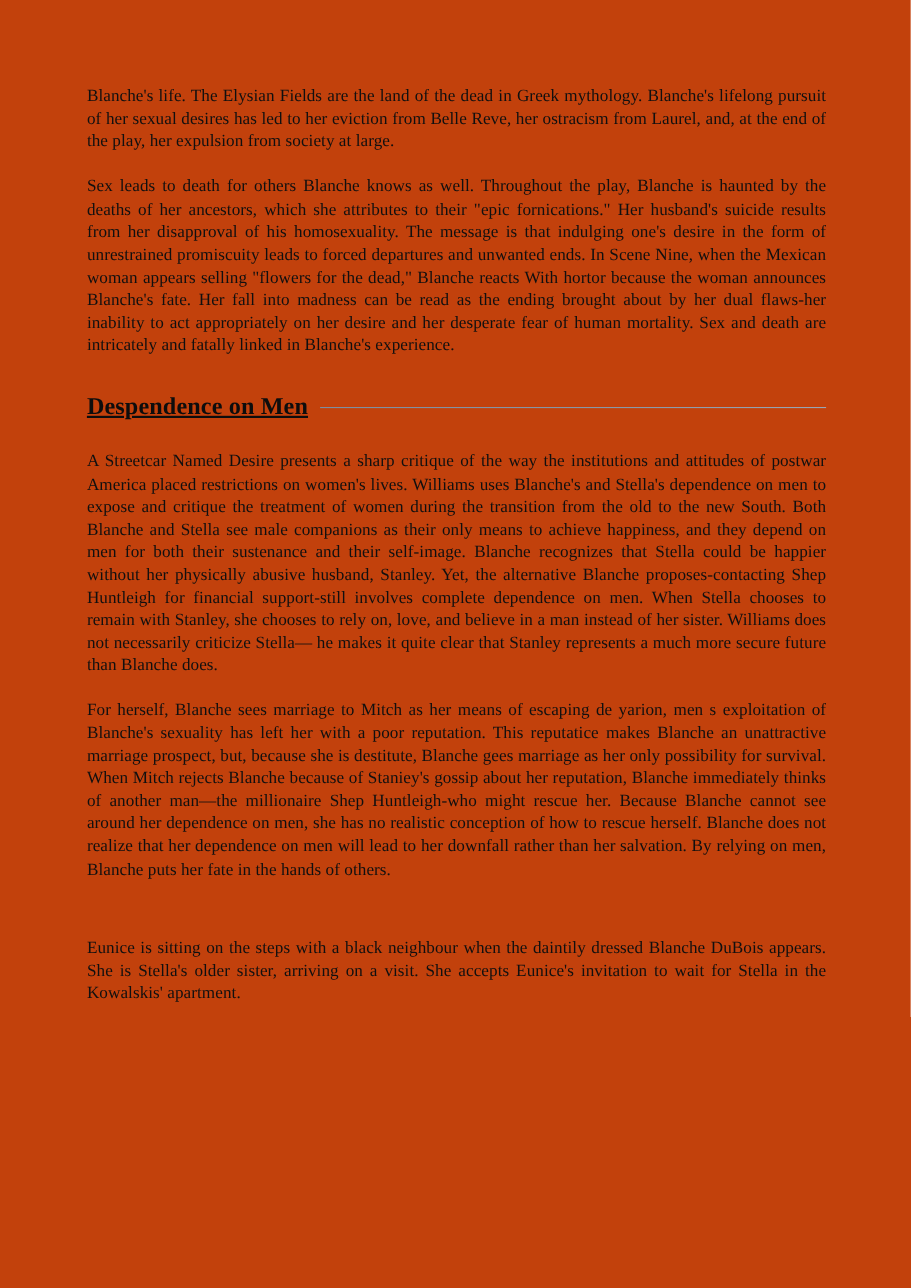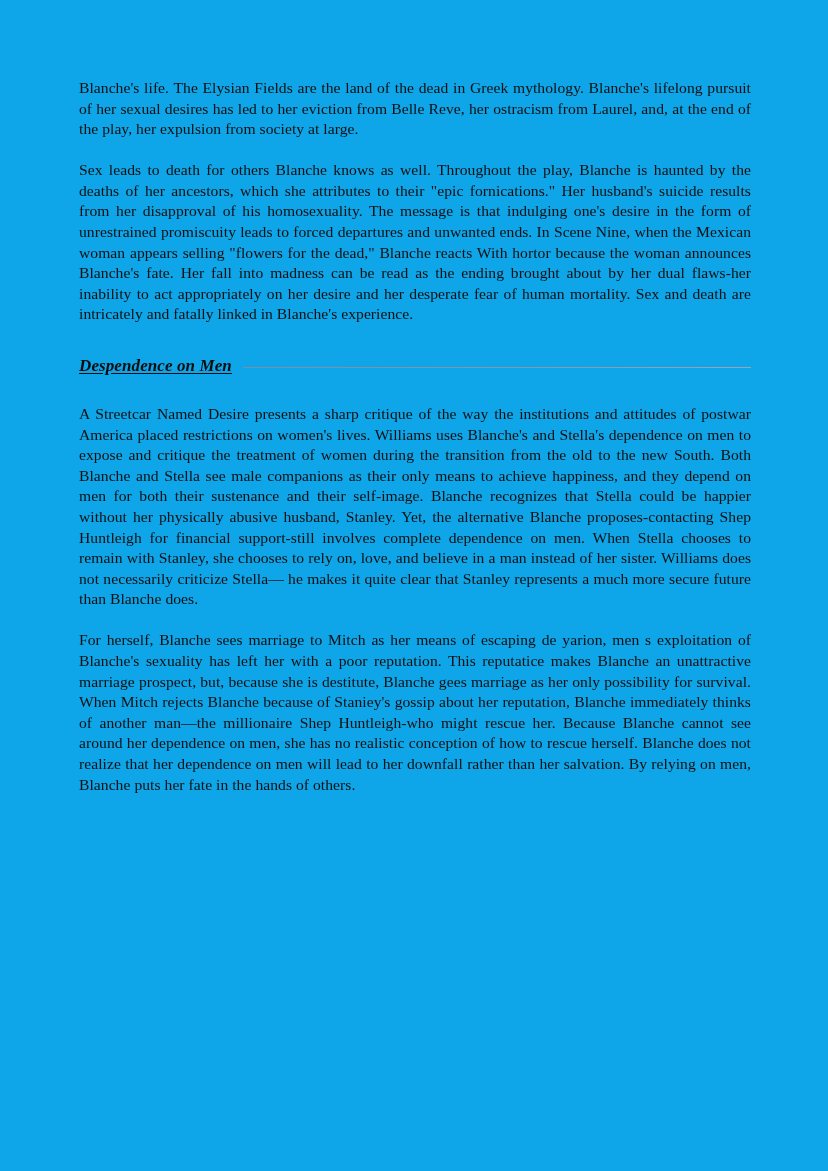--- a/index.html
+++ b/index.html
@@ -16,21 +16,21 @@
     font-family: "Liberation Serif", "DejaVu Serif", serif;
     color: #111111;
     -webkit-font-smoothing: antialiased;
   }
   .page {
     position: absolute;
     left: 0;
     top: 0;
     width: 828px;
     height: 1171px;
-    background: #0ea5e9;
+    background: #c2410c;
     box-sizing: border-box;
     padding: 78px 78px 40px 79px;
   }
   .doc-body {
     width: 672px;
   }
   p.para {
     margin: 0 0 0 0;
     font-size: 15.6px;
     line-height: 20.6px;
@@ -46,23 +46,22 @@
     height: 20.5px;
   }
   
   .section-heading {
     display: flex;
     align-items: center;
     width: 672px;
     margin: 0;
   }
   .section-heading .heading-text {
-    font-size: 17px;
+    font-size: 22px;
     font-weight: bold;
-    font-style: italic;
     text-decoration: underline;
     text-underline-offset: 2px;
     white-space: nowrap;
     color: #0d0d0d;
     letter-spacing: 0.1px;
   }
   .section-heading .heading-rule {
     flex: 1 1 auto;
     height: 1px;
     margin-left: 11px;
@@ -112,16 +111,17 @@
     <div class="para-gap"></div>
 
     <p class="para justified">For herself, Blanche sees marriage to Mitch as her means of escaping de yarion, men s exploitation of Blanche's sexuality has left her with a poor reputation. This reputatice makes Blanche an unattractive marriage prospect, but, because she is destitute, Blanche gees marriage as her only possibility for survival. When Mitch rejects Blanche because of Staniey's gossip about her reputation, Blanche immediately thinks of another man—the millionaire Shep Huntleigh-who might rescue her. Because Blanche cannot see around her dependence on men, she has no realistic conception of how to rescue herself. Blanche does not realize that her dependence on men will lead to her downfall rather than her salvation. By relying on men, Blanche puts her fate in the hands of others.</p>
 
     <div class="scene-space-before"></div>
 
 
     <div class="scene-space-after"></div>
 
     <div class="scene-block">
+      <p class="para justified">Eunice is sitting on the steps with a black neighbour when the daintily dressed Blanche DuBois appears. She is Stella's older sister, arriving on a visit. She accepts Eunice's invitation to wait for Stella in the Kowalskis' apartment.</p>
     </div>
 
   </div>
 </div>
 
 </body></html>

